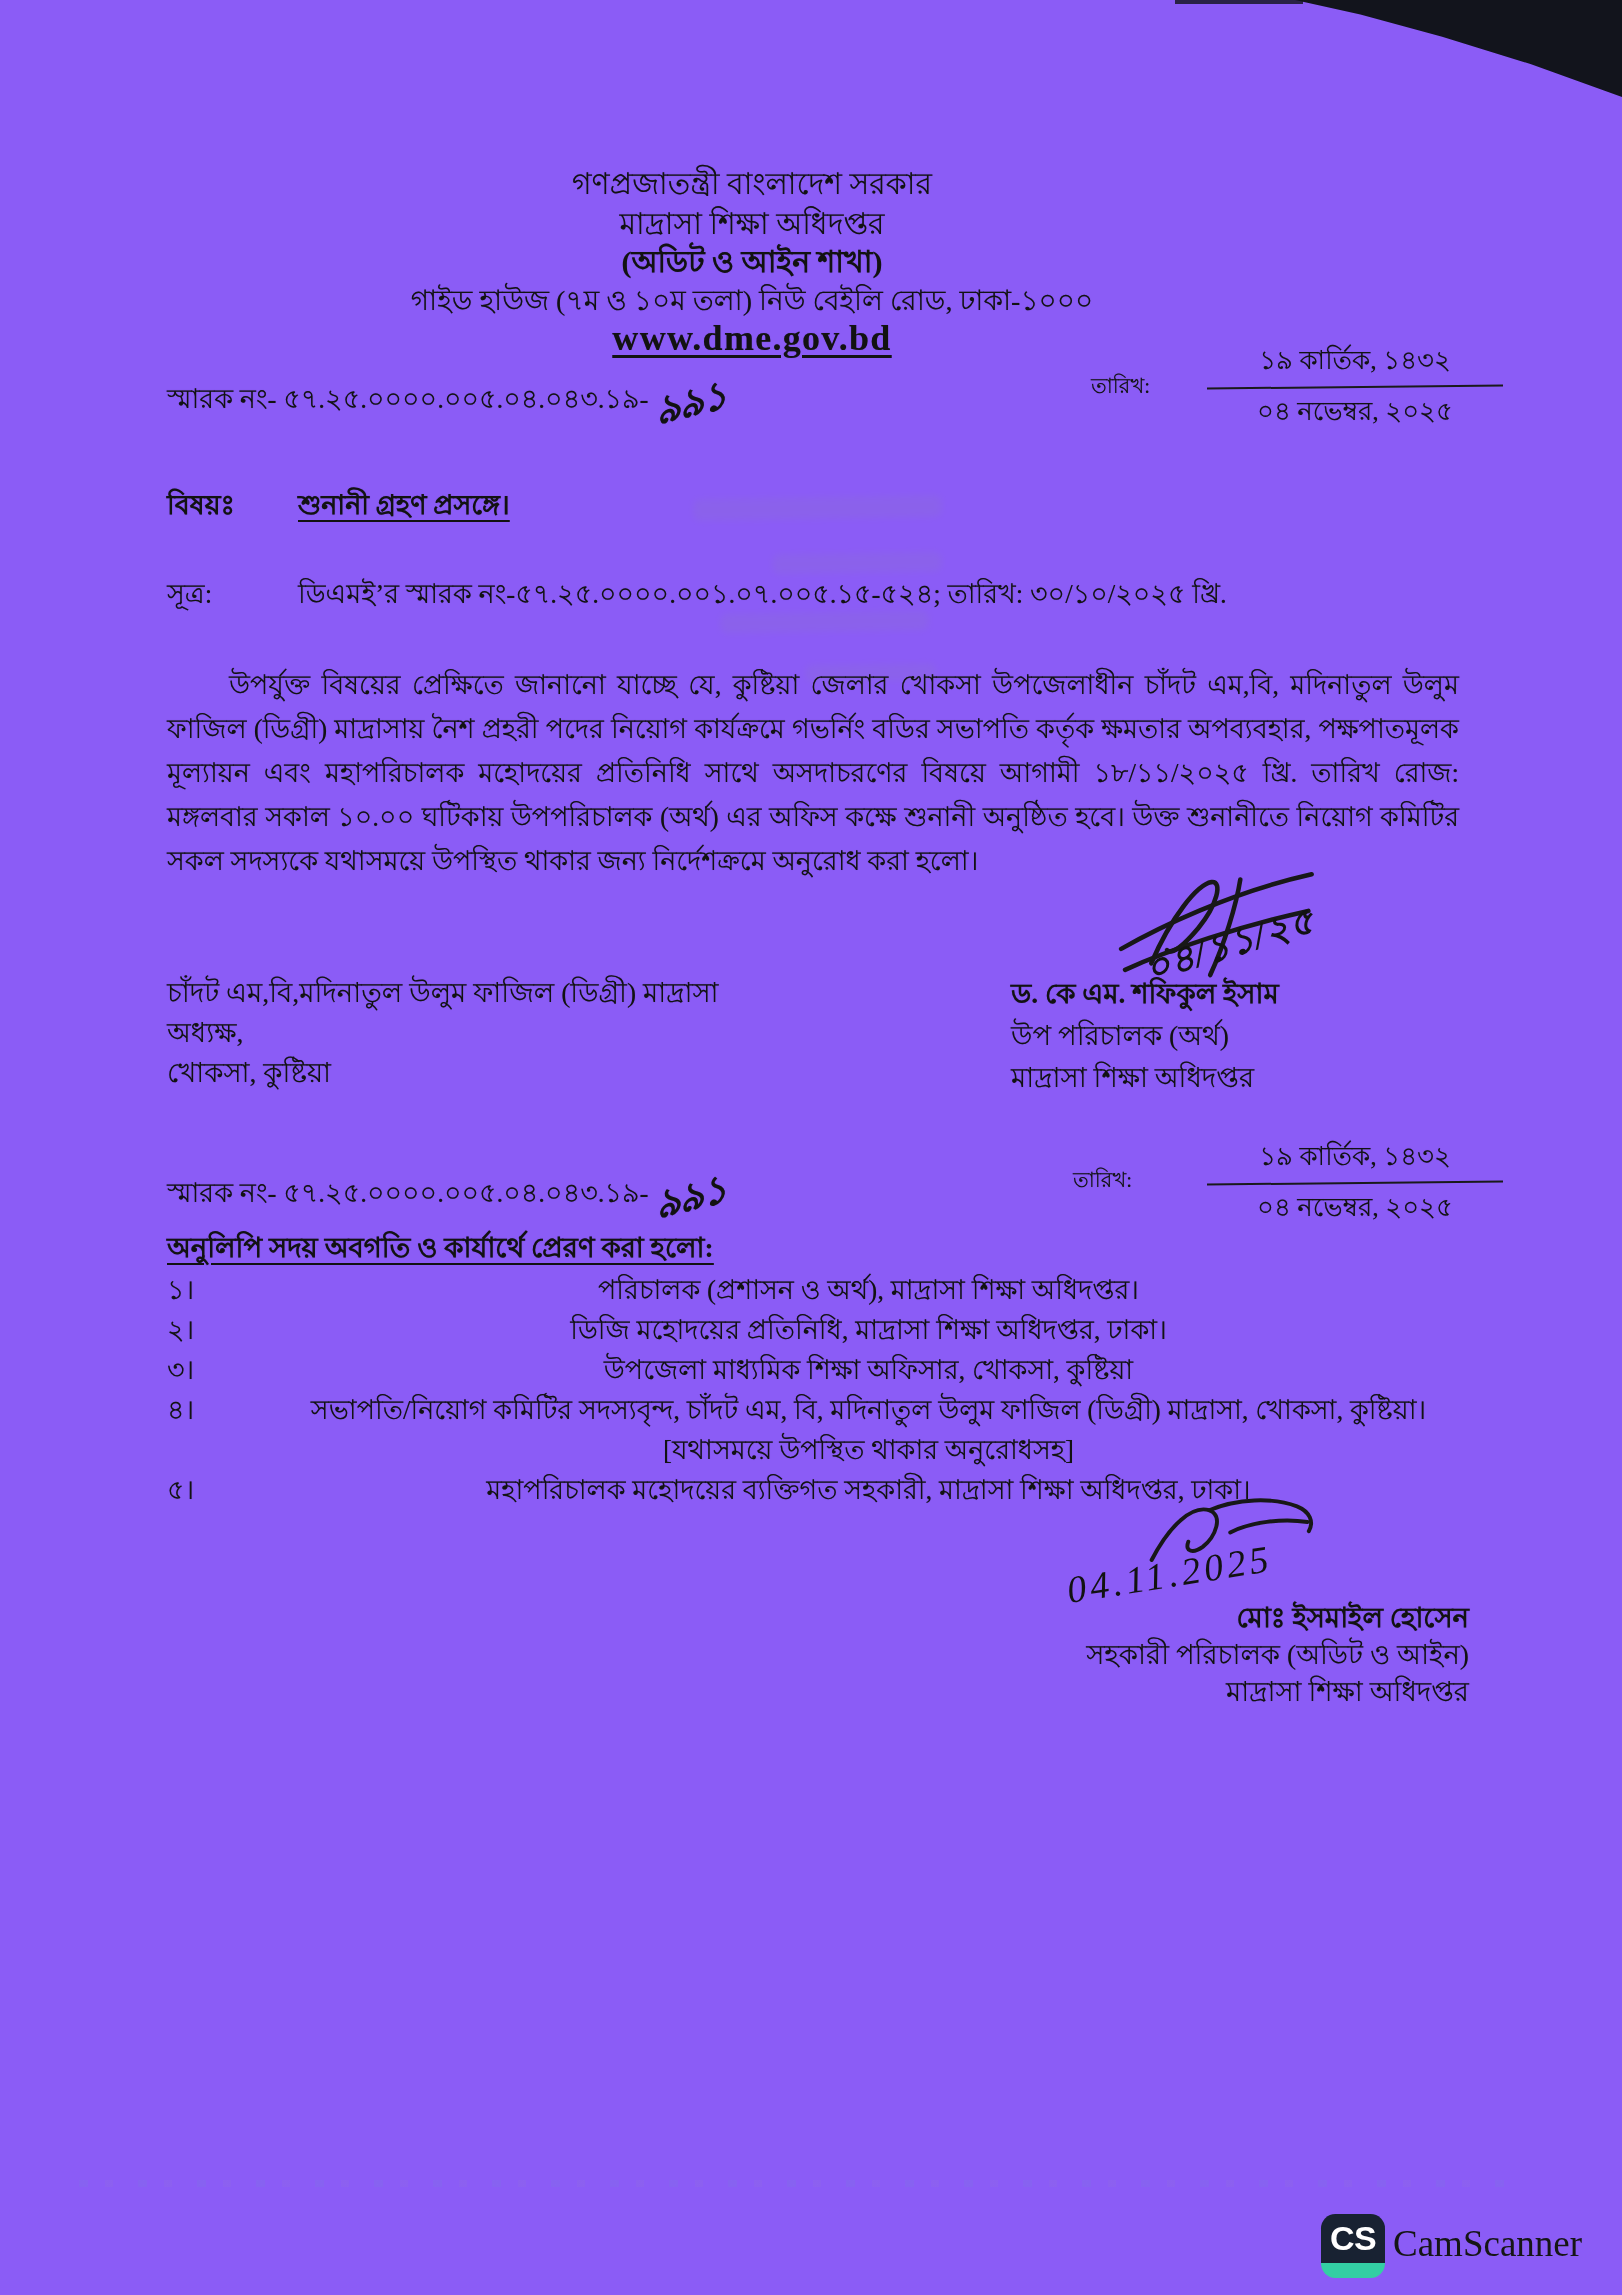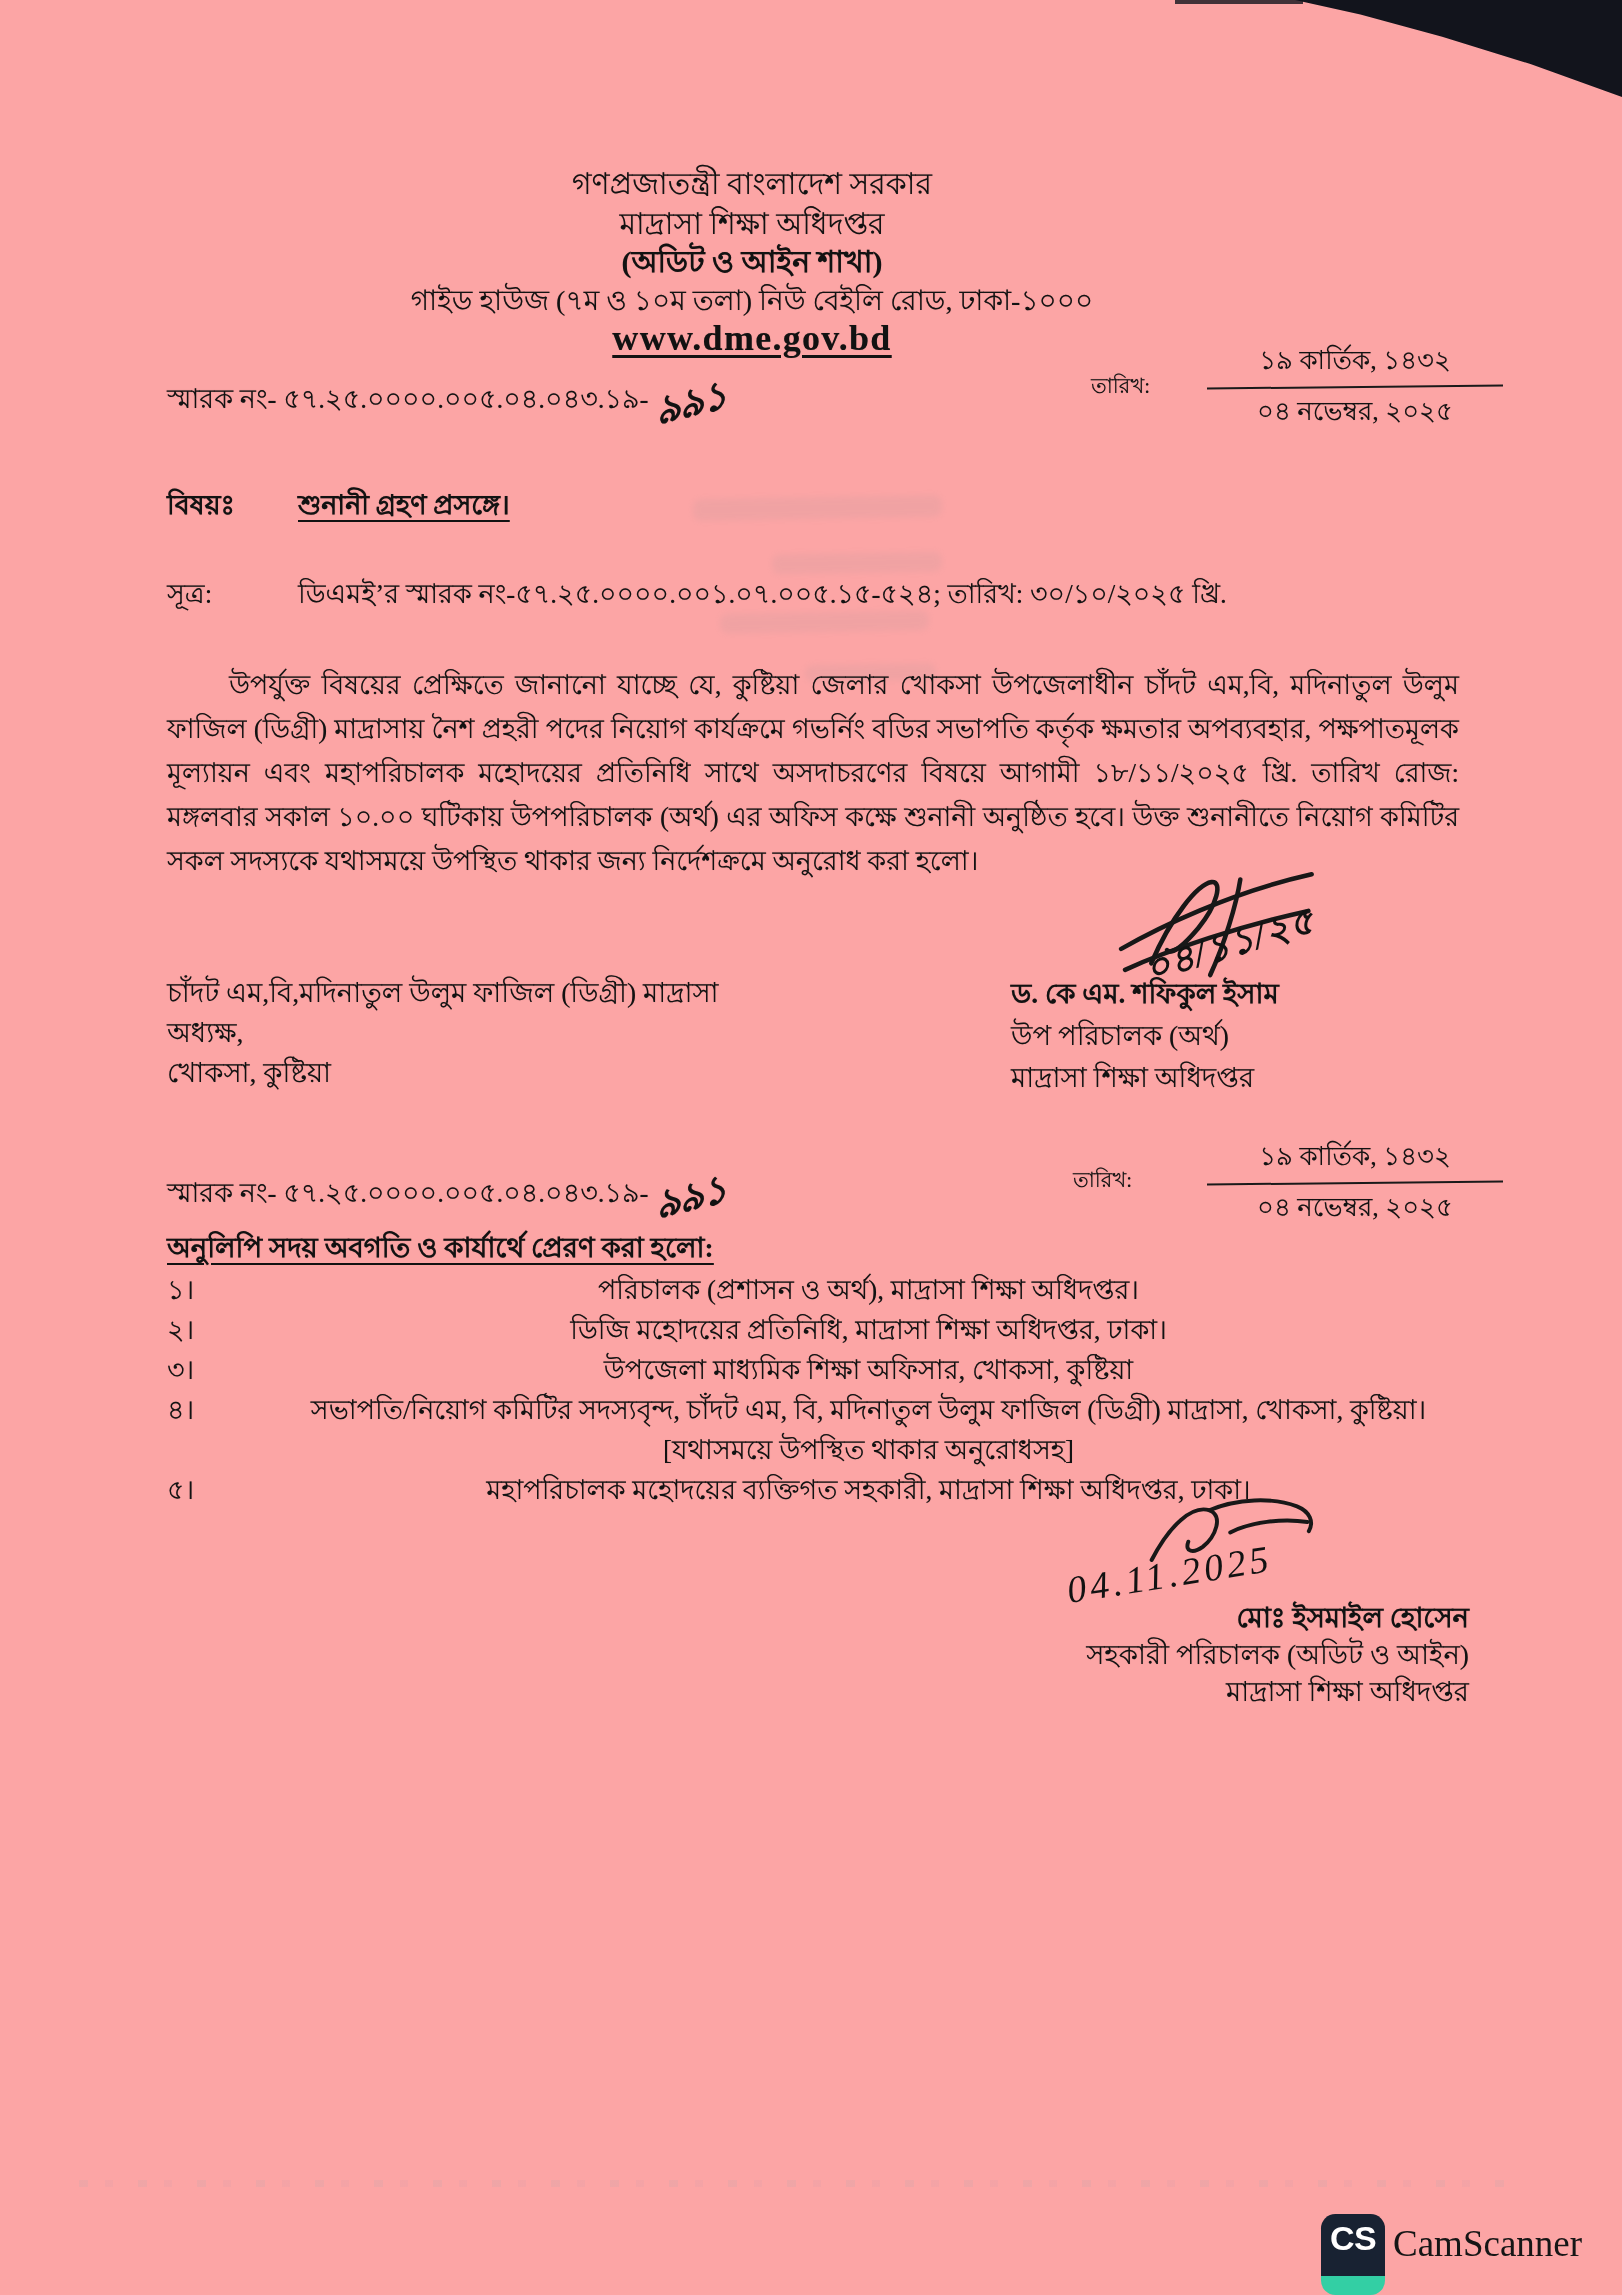--- a/index.html
+++ b/index.html
@@ -1,17 +1,17 @@
 <!DOCTYPE html>
 <html style="font-size:10.5px"><head>
 <meta charset="utf-8">
 <style>
   html,body{margin:0;padding:0;}
   body{width:1622px;height:2295px;background:#e9e9e9;font-family:"Liberation Serif","DejaVu Serif",serif;}
-  .page{position:relative;width:1622px;height:2295px;background:#fca5a5;overflow:hidden;color:#121212;}
+  .page{position:relative;width:1622px;height:2295px;background:#8b5cf6;overflow:hidden;color:#121212;}
   .ink{text-shadow:0 0 0.7px rgba(10,10,10,.4);}
   
   .corner{position:absolute;top:0;right:0;width:327px;height:97px;background:#12141c;
           clip-path:polygon(0 0,100% 0,100% 100%,72% 66%,45% 38%,20% 15%,0 0);}
   .corner-strip{position:absolute;top:0;right:319px;width:128px;height:3.9px;background:#12141c;opacity:.8;}
   
   .smudge{position:absolute;background:#8e8e96;opacity:.10;filter:blur(3.3px);border-radius:7.9px;transform:rotate(-1deg);}
   .noise-strip{position:absolute;left:79px;top:2180px;width:1439px;height:6.5px;opacity:.08;
     background:repeating-linear-gradient(90deg,#5aa8b8 0 9.2px,transparent 9.2px 26px,#9a8fb0 26px 34px,transparent 34px 59px);}
   
@@ -51,21 +51,21 @@
   .sig-date2{position:absolute;left:1066px;top:1552px;font-size:38px;font-style:italic;transform:rotate(-9deg);letter-spacing:3.9px;}
   .sig2-col{position:absolute;left:1011px;top:1599px;width:458px;text-align:right;font-size:27.5px;line-height:37px;}
   .sig2-col .nm{font-weight:bold;}
   
   .copy-heading{position:absolute;left:167px;top:1227px;font-size:27.5px;font-weight:bold;text-decoration:underline;text-underline-offset:5.9px;text-decoration-thickness:2.3px;}
   .copy-list{position:absolute;left:167px;top:1270px;width:1315px;}
   .copy-item{display:flex;font-size:27px;line-height:40px;}
   .copy-no{width:88px;flex:none;}
   .copy-text{flex:1;text-align:center;}
   
-  .cs-icon{position:absolute;left:1321px;top:2214px;width:64px;height:81px;border-radius:14.4px;
+  .cs-icon{position:absolute;left:1321px;top:2214px;width:64px;height:64px;border-radius:14.4px;
     background:linear-gradient(#182232 0 76%,#33cfa4 76% 100%);display:flex;align-items:flex-start;justify-content:center;}
   .cs-icon span{color:#fff;font-family:"Liberation Sans","DejaVu Sans",sans-serif;font-weight:bold;font-size:34px;line-height:48px;letter-spacing:-0.7px;}
   .cs-label{position:absolute;left:1393px;top:2222px;font-size:37px;color:#161616;font-family:"Liberation Serif",serif;}
 </style>
 </head>
 <body>
 
 <div class="page">
 
   <div class="corner"></div>

